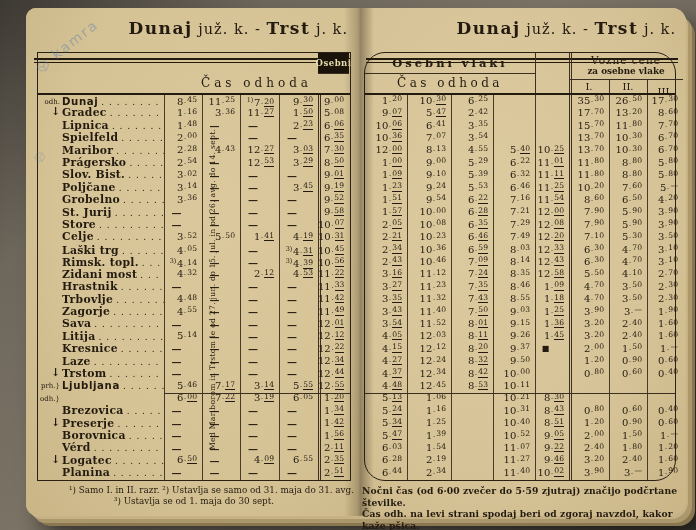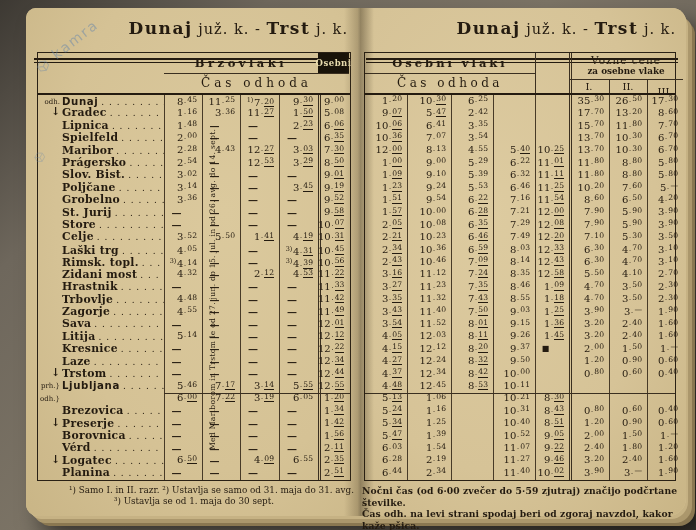--- a/index.html
+++ b/index.html
@@ -27,21 +27,21 @@
   .wm2{position:absolute;left:6px;top:140px;transform:rotate(-30deg);opacity:.35;z-index:6}
 
   
   .ptitle{height:24px;margin:10px 10px 16px 10px;text-align:right;font-size:14.5px;letter-spacing:1px;white-space:nowrap;}
   .ptitle b{font-size:17px;font-weight:bold;letter-spacing:1.5px;}
   .trule{margin:1px 8px 4px 8px;border-top:2.5px solid #241b10;border-bottom:1px solid #241b10;height:2px;}
 
   
   .tablebox{position:absolute;border:1.5px solid #2a2115;background:transparent;}
   .page.left .tablebox{left:11px;right:7px;top:44px;}
-  .page.right .tablebox{left:6px;right:10px;top:44px;}
+  .page.right .tablebox{left:6px;right:10px;top:44px;border-radius:21px;}
 
   .thead{position:relative;height:40px;border-bottom:2px solid #241b10;font-family:"DejaVu Serif",serif;}
   .hcell{position:absolute;display:flex;align-items:center;justify-content:center;}
 
   
   .h-postaje{left:0;top:0;width:126px;height:40px;font-size:15px;letter-spacing:1px;border-right:1px solid #3a2f20;}
   .h-brzo{left:126px;top:0;width:154px;height:20px;font-size:11.5px;font-weight:bold;letter-spacing:3.5px;border-bottom:1px solid #3a2f20;}
   .h-osebni{left:280px;top:0;width:31px;height:20px;background:#191309;color:#e9dcae;font-size:8.5px;font-weight:bold;border-bottom:1px solid #3a2f20;letter-spacing:.5px;}
   .h-cas-l{left:126px;top:20px;width:185px;height:20px;font-size:12px;letter-spacing:4px;}
 
@@ -106,21 +106,20 @@
       <svg width="14" height="14" viewBox="0 0 16 16">
           <path d="M3 6 L8 3 L13 6 L13 11 L8 14 L3 11 Z M3 6 L8 9 L13 6 M8 9 L8 14" fill="none" stroke="#5f82ad" stroke-width="1"></path>
         </svg>
     </div>
 
     <div class="ptitle" id="ltitle"><b>Dunaj</b><span> juž. k. - </span><b>Trst</b><span> j. k.</span></div>
     <div class="trule" style="position:relative;top:0;"></div>
 
     <div class="tablebox">
       <div class="thead">
-        <div class="hcell h-brzo">Brzovlaki</div>
         <div class="hcell h-osebni">Osebni</div>
         <div class="hcell h-cas-l">Čas odhoda</div>
       </div>
       <div class="tbody" id="lbody">
         <div class="vertnote">Med Mariborom in Trstom le od 27. jun. do 15. jul. in od 26. avg. do 14. sept.</div>
       <div class="vl" style="left: 126px;"></div>
           <div class="vl" style="left: 164px;"></div>
           <div class="vl" style="left: 202px;"></div>
           <div class="vl" style="left: 241px;"></div>
           <div class="vl dbl" style="left: 280px;"></div>

